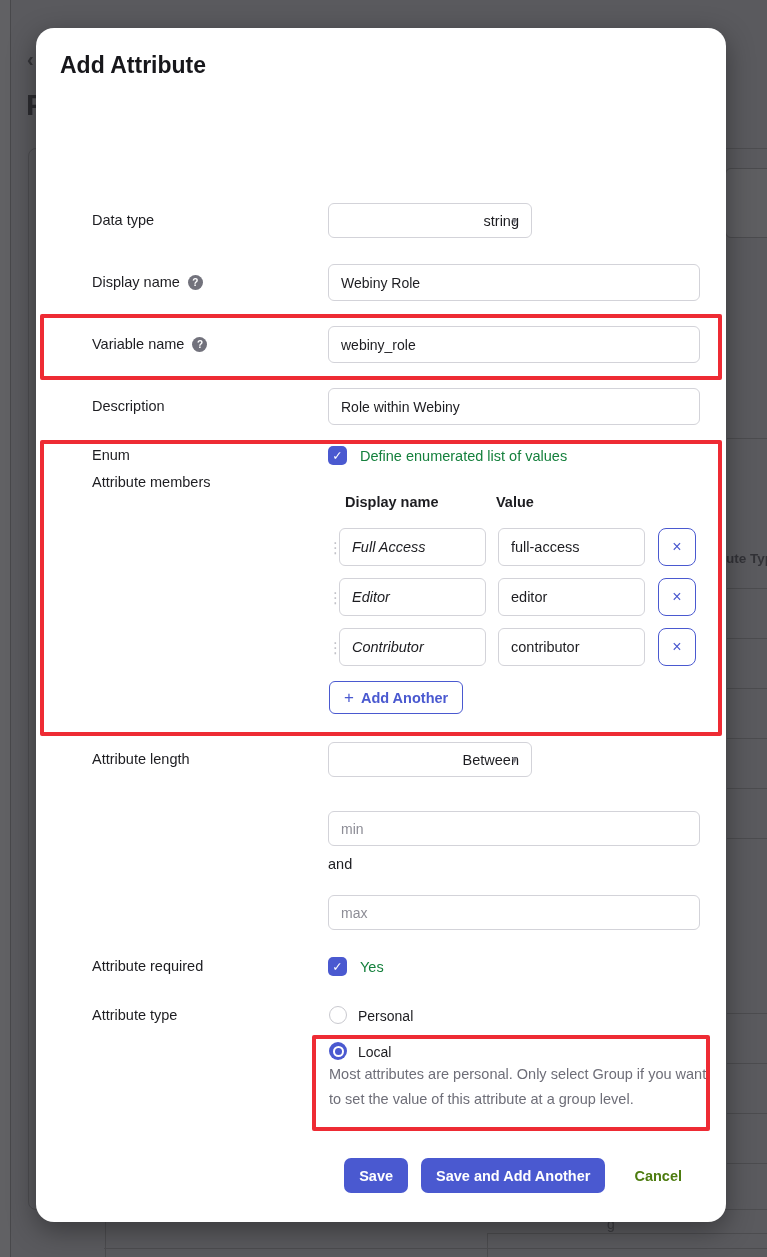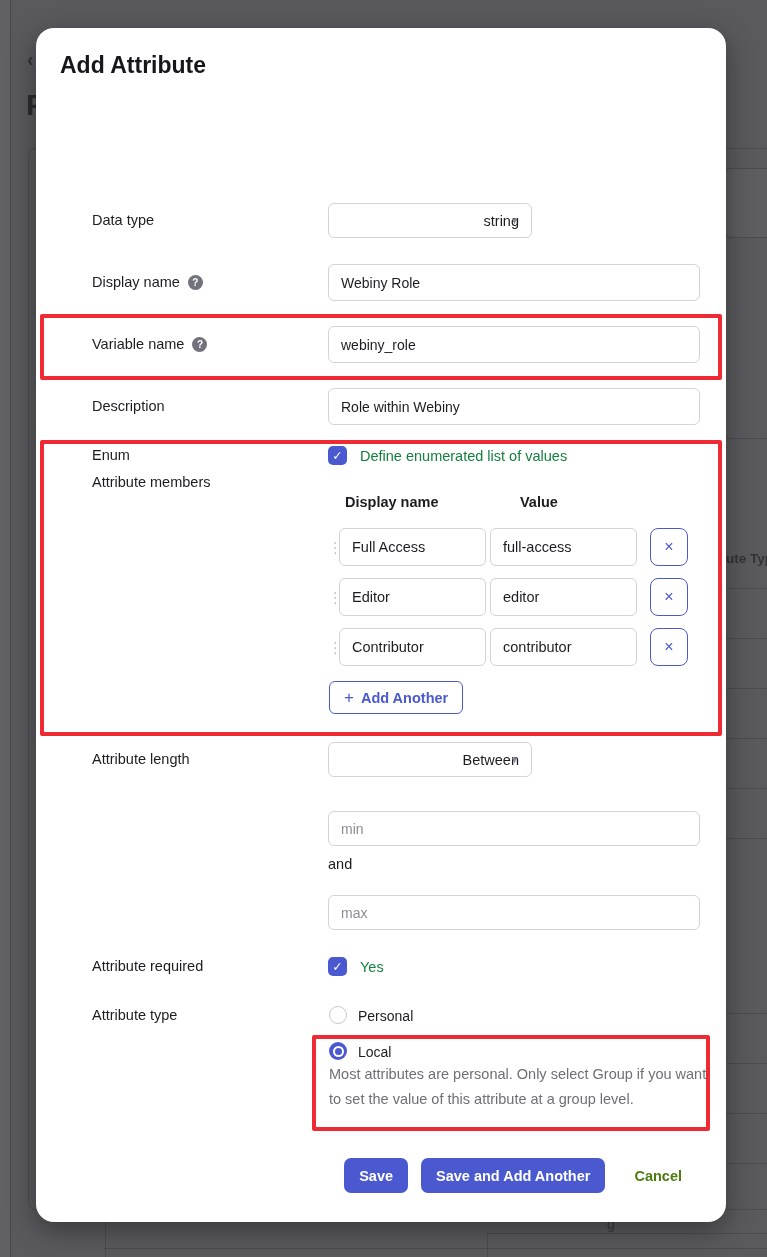--- a/index.html
+++ b/index.html
@@ -48,21 +48,21 @@
   .radio.on .dot{width:7px;height:7px;border-radius:50%;background:#4a59d0;}
   .radio-label{position:absolute;left:322px;font-size:14px;color:#1d1d21;}
   .radio-help{position:absolute;left:293px;top:1034px;width:378px;font-size:14.5px;line-height:24.5px;color:#6e6e78;}
 
   .col-h{position:absolute;font-size:14.5px;font-weight:700;color:#1d1d21;}
 
   .member-row{position:absolute;left:292px;display:flex;align-items:center;height:38px;}
   .drag{width:8px;color:#c2c2c8;font-size:15px;letter-spacing:0;margin-right:3px;cursor:grab;line-height:1;}
   .m-input{width:147px;height:38px;border:1px solid #d3d3d9;border-radius:6px;padding:0 12px;
            font-size:14.5px;color:#1d1d21;box-sizing:border-box;font-family:inherit;outline:none;background:#fff;}
-  .m-input.first{margin-right:4px;}
+  .m-input.first{margin-right:12px;font-style:italic;}
   .x-btn{margin-left:13px;width:38px;height:38px;border:1.5px solid #4a59d0;border-radius:8px;background:#fff;
          color:#4a59d0;font-size:16px;display:flex;align-items:center;justify-content:center;cursor:pointer;box-sizing:border-box;}
   .add-btn{position:absolute;left:293px;top:653px;height:33px;padding:0 14px;border:1.5px solid #4a59d0;border-radius:6px;
            background:#fff;color:#4a59d0;font-size:14.5px;font-weight:700;display:flex;align-items:center;gap:7px;cursor:pointer;box-sizing:border-box;}
   .add-btn .plus{font-weight:400;font-size:17px;}
 
   .and-lbl{position:absolute;left:292px;top:828px;font-size:14.5px;color:#1d1d21;}
 
   .footer{position:absolute;left:0;top:1130px;width:100%;box-sizing:border-box;padding-right:38px;
           display:flex;justify-content:flex-end;align-items:center;gap:13px;}
@@ -79,21 +79,21 @@
 
   
   .l-datatype{top:184px}.l-dispname{top:246px}.l-varname{top:308px}.l-desc{top:370px}
   .l-enum{top:419px}.l-members{top:446px}.l-length{top:723px}.l-required{top:930px}.l-type{top:979px}
   .c-datatype{top:175px}.c-dispname{top:236px}.c-varname{top:298px}.c-desc{top:360px}
   .c-length{top:714px}.c-min{top:783px;height:35px}.c-max{top:867px;height:35px}
   .cb-enum{top:418px}.cbl-enum{top:420px}
   .cb-req{top:929px}.cbl-req{top:931px}
   .r-personal{top:978px}.rl-personal{top:980px}
   .r-group{top:1014px}.rl-group{top:1016px}
-  .h-disp{left:309px;top:466px}.h-val{left:484px;top:466px}
+  .h-disp{left:309px;top:466px}.h-val{left:460px;top:466px}
   .mr0{top:500px}.mr1{top:550px}.mr2{top:600px}
 </style>
 </head>
 <body>
 
 <div class="stage">
 
   <div class="bg-strip"></div>
   <span class="bg-chevron">‹</span>
   <span class="bg-heading">P</span>

